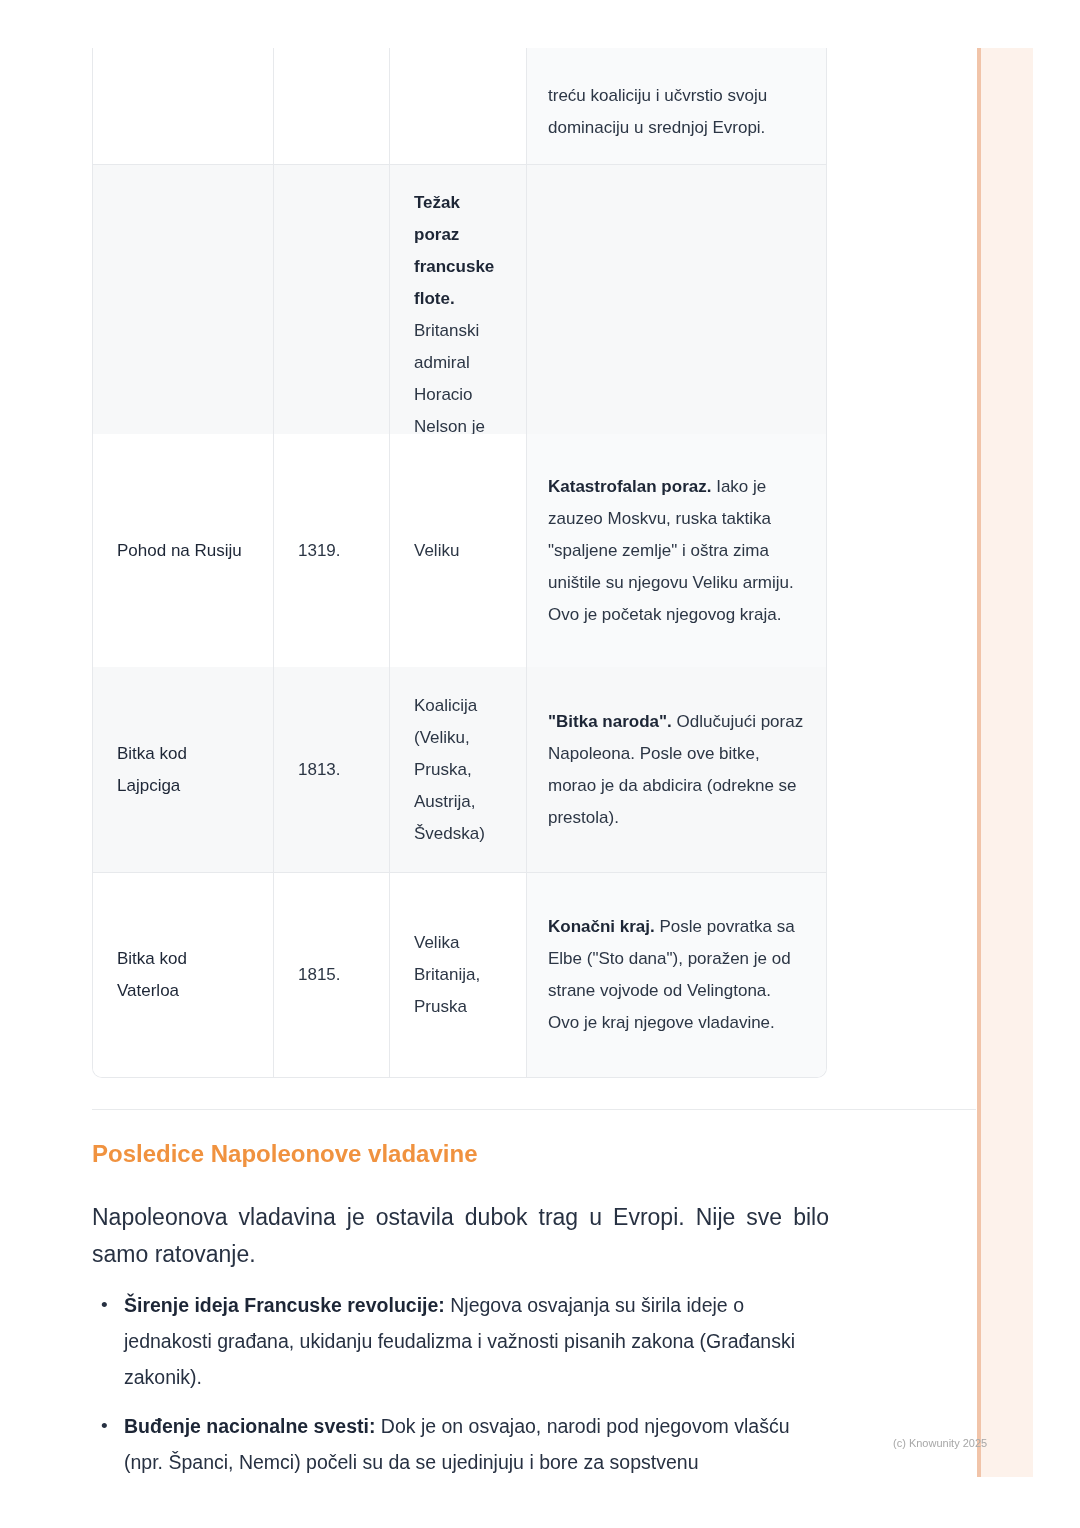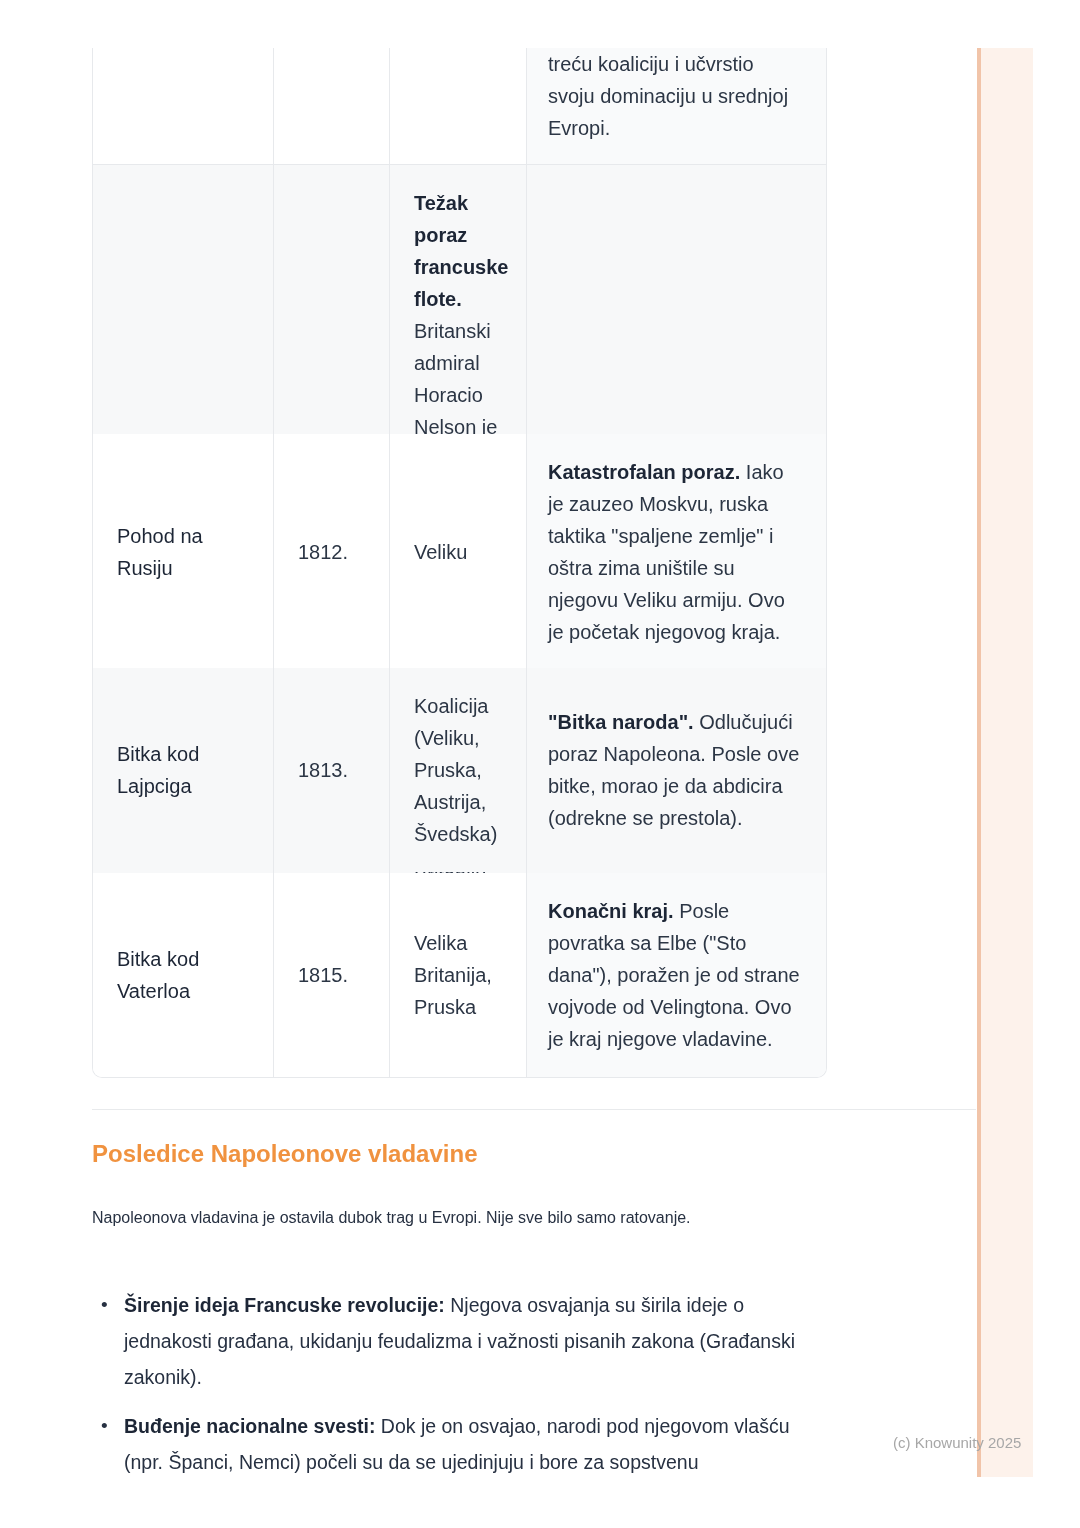--- a/index.html
+++ b/index.html
@@ -37,21 +37,21 @@
   .t-row {
     display: grid;
     grid-template-columns: 181px 116px 137px 299px;
     border-bottom: 1px solid #e7e9ec;
   }
   .t-row:last-child { border-bottom: none; }
   .t-cell {
     display: flex;
     align-items: center;
     padding: 22px 24px;
-    font-size: 20px;
+    font-size: 17px;
     line-height: 32px;
     border-right: 1px solid #e7e9ec;
     background: #ffffff;
   }
   .t-cell:last-child { border-right: none; padding-left: 21px; padding-right: 22px; }
   .t-row.striped .t-cell { background: #f7f8f9; }
   .t-row.plain .t-cell.outcome { background: #f9fafb; }
   .row-1 { height: 117px; }
   .row-2 { height: 269px; }
   .row-3 { height: 234px; }
@@ -76,21 +76,21 @@
     left: 92px; top: 1140px;
     font-size: 24px;
     font-weight: 700;
     color: #f0923f;
     z-index: 2;
   }
   .section-intro {
     position: absolute;
     left: 92px; top: 1199px;
     width: 737px;
-    font-size: 16px;
+    font-size: 23px;
     line-height: 37px;
     text-align: justify;
     color: #273142;
     z-index: 2;
   }
   .bullet-list {
     position: absolute;
     left: 101px; top: 1287px;
     width: 715px;
     z-index: 2;
@@ -109,21 +109,21 @@
     font-size: 19px;
     line-height: 36px;
   }
   .bullet-body { flex: 1 1 auto; }
   .bullet-lead { font-weight: 700; color: #1d2636; }
 
   
   .watermark {
     position: absolute;
     left: 893px; top: 1433px;
-    font-size: 15px;
+    font-size: 11px;
     line-height: 20px;
     color: #a7a7a7;
     z-index: 3;
     white-space: nowrap;
   }
 </style>
 </head>
 <body>
 
 <div class="side-stripe"></div>
@@ -158,21 +158,21 @@
     <div class="t-cell">
         <span>Velika Britanija</span>
       </div>
   </div>
 
   <div class="t-row plain row-3">
     <div class="t-cell">
         <span class="battle-name">Pohod na Rusiju</span>
       </div>
     <div class="t-cell">
-        <span>1812.</span>
+        <span>1319.</span>
       </div>
     <div class="t-cell">
         <span>Veliku</span>
       </div>
     <div class="t-cell outcome">
       <div><span class="outcome-lead">Katastrofalan poraz.</span><span> Iako je zauzeo Moskvu, ruska taktika "spaljene zemlje" i oštra zima uništile su njegovu Veliku armiju. Ovo je početak njegovog kraja.</span></div>
     </div>
   </div>
 
   <div class="t-row striped row-4">

